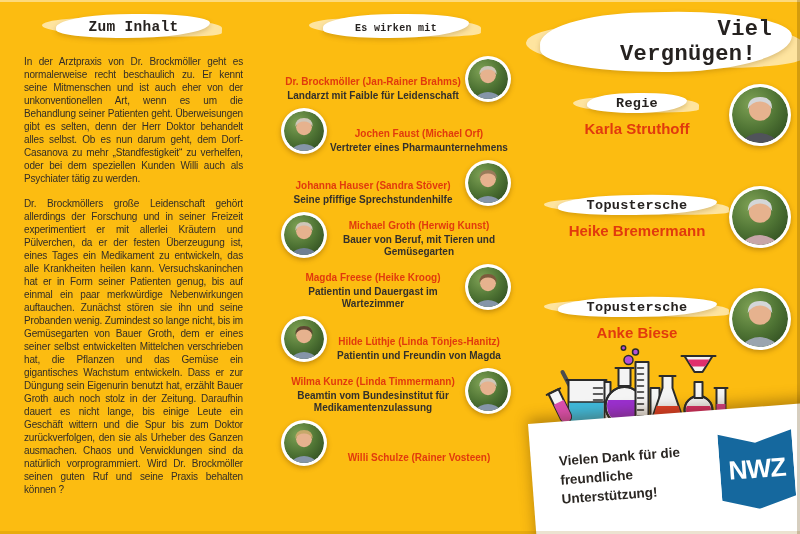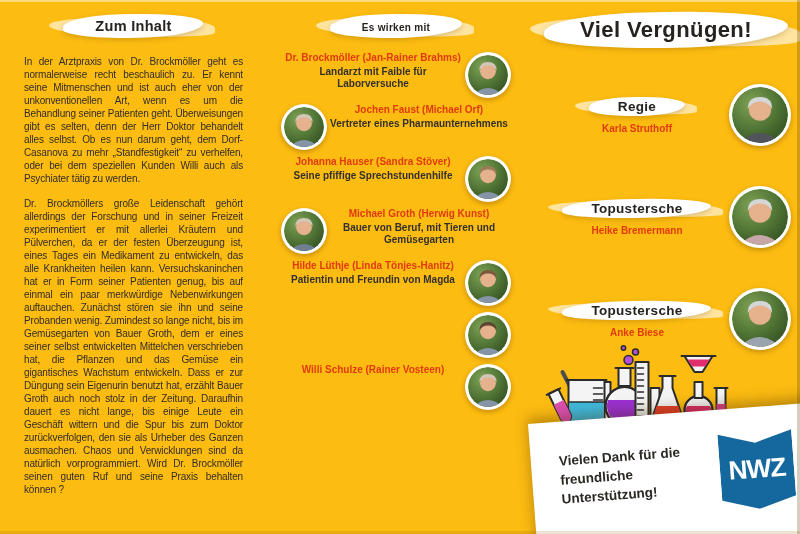--- a/index.html
+++ b/index.html
@@ -11,56 +11,56 @@
   .edge-bottom{position:absolute;left:0;right:0;bottom:0;height:3px;background:rgba(150,100,0,.18);z-index:60;}
 
   
   .brush{position:relative;display:inline-block;padding:3px 16px;z-index:0;}
   .brush::before{content:"";position:absolute;inset:0;background:#fff;
      border-radius:45% 55% 50% 60%/55% 48% 62% 45%;transform:rotate(-1.2deg);
      box-shadow:0 2px 5px rgba(110,70,0,.25);z-index:-1;}
   .brush::after{content:"";position:absolute;left:-14px;right:-12px;top:18%;bottom:8%;
      background:rgba(255,255,255,.6);border-radius:60% 40% 55% 45%/70% 55% 40% 60%;
      transform:rotate(1.6deg);z-index:-2;}
-  .brush h1,.brush h2,.brush h3{display:inline;margin:16px;color:#262220;letter-spacing:.3px;}
+  .brush h1,.brush h2,.brush h3{display:inline;margin:16px;color:#262220;letter-spacing:.3px;font-family:Liberation Mono, monospace;}
 
   
   .col-left{position:absolute;left:24px;top:14px;width:219px;}
   .col-left .title-wrap{text-align:center;margin-bottom:17px;}
   .col-left h2{font-size:14.5px;}
   .body-text{margin:0 0 12px 0;font-size:10px;font-weight:normal;line-height:13px;
      text-align:justify;letter-spacing:-0.15px;color:#332d27;}
 
   
   .col-cast{position:absolute;left:281px;top:14px;width:230px;}
   .col-cast .title-wrap{text-align:center;margin-bottom:0;}
   .col-cast h2{font-size:10px;}
   .cast-list{margin-top:14px;}
-  .cast-row{display:flex;align-items:flex-start;height:50px;margin-bottom:2px;}
+  .cast-row{display:flex;align-items:flex-end;height:50px;margin-bottom:2px;}
   .cast-row:nth-child(even){flex-direction:row-reverse;}
   .cast-text{flex:1;text-align:center;padding:0 3px;}
   .cast-name{color:#e13a0d;font-size:10px;font-weight:bold;line-height:12px;margin-bottom:2px;}
   .cast-desc{color:#33302c;font-size:10px;font-weight:bold;line-height:12px;}
 
   
   .photo{border-radius:50%;background:#fff;padding:3px;box-shadow:0 2px 5px rgba(90,50,0,.35);box-sizing:border-box;}
   .photo svg{display:block;width:100%;height:100%;border-radius:50%;}
   .photo-sm{width:46px;height:46px;flex:0 0 46px;}
   .photo-lg{width:62px;height:62px;flex:0 0 62px;}
 
   
   .right-title{position:absolute;left:540px;top:12px;width:252px;text-align:center;z-index:1;}
   .right-title h1{font-size:22px;letter-spacing:.4px;}
   .right-title .brush{padding:5px 20px;text-align:right;}
   .credit{position:absolute;left:545px;width:246px;display:flex;align-items:center;z-index:1;}
   .credit-text{flex:1;text-align:center;}
   .credit-label{font-size:13.5px;}
   .credit-label .brush{padding:2px 13px;}
   .credit-label h3{font-size:13.5px;}
-  .credit-name{color:#e13a0d;font-weight:bold;font-size:10px;margin-top:7px;}
+  .credit-name{color:#e13a0d;font-weight:bold;font-size:15px;margin-top:7px;}
   .credit-1{top:84px;}
   .credit-2{top:186px;}
   .credit-3{top:288px;}
 
   .glassware{position:absolute;left:538px;top:342px;width:206px;height:92px;z-index:2;}
 
   
   .sponsor-panel{position:absolute;left:528px;top:424px;width:350px;height:190px;background:#fff;
      transform:rotate(-4.3deg);transform-origin:0 0;box-shadow:0 -5px 14px rgba(70,40,0,.38);z-index:3;
      display:flex;align-items:flex-start;padding:20px 0 0 28px;box-sizing:border-box;gap:22px;}
@@ -117,21 +117,21 @@
     <div class="title-wrap">
       <span class="brush">
         <h2>Es wirken mit</h2>
       </span>
     </div>
     <div class="cast-list">
 
       <div class="cast-row">
         <div class="cast-text">
           <div class="cast-name">Dr. Brockmöller (Jan-Rainer Brahms)</div>
-          <div class="cast-desc">Landarzt mit Faible für Laborversuche</div>
+          <div class="cast-desc">Landarzt mit Faible für Leidenschaft</div>
         </div>
         <div class="photo photo-sm">
           <svg viewBox="0 0 48 48">
               <g clip-path="url(#avclip)">
                 <rect width="48" height="48" fill="url(#foliage)"></rect>
                 <path class="shoulders" d="M4 50 Q24 29 44 50 Z" fill="#8595a8"></path>
                 <circle class="head" cx="24" cy="19.5" r="9.5" fill="#e6b28e"></circle>
                 <path class="hair" d="M13.5 19 Q13.5 8.5 24 8.5 Q34.5 8.5 34.5 19 Q31 12.5 24 12.5 Q17 12.5 13.5 19 Z" fill="#cfc6b8"></path>
               </g>
             </svg>
@@ -182,40 +182,60 @@
               <g clip-path="url(#avclip)">
                 <rect width="48" height="48" fill="url(#foliage)"></rect>
                 <path class="shoulders" d="M4 50 Q24 29 44 50 Z" fill="#8595a8"></path>
                 <circle class="head" cx="24" cy="19.5" r="9.5" fill="#e6b28e"></circle>
                 <path class="hair" d="M13.5 19 Q13.5 8.5 24 8.5 Q34.5 8.5 34.5 19 Q31 12.5 24 12.5 Q17 12.5 13.5 19 Z" fill="#cfc6b8"></path>
               </g>
             </svg>
         </div>
       </div>
 
+      <div class="cast-row">
+        <div class="cast-text">
+          <div class="cast-name">Magda Freese (Heike Kroog)</div>
+          <div class="cast-desc">Patientin und Dauergast im Wartezimmer</div>
+        </div>
+        <div class="photo photo-sm">
+          <svg viewBox="0 0 48 48">
+              <g clip-path="url(#avclip)">
+                <rect width="48" height="48" fill="url(#foliage)"></rect>
+                <path class="shoulders" d="M4 50 Q24 29 44 50 Z" fill="#8595a8"></path>
+                <circle class="head" cx="24" cy="19.5" r="9.5" fill="#e6b28e"></circle>
+                <path class="hair" d="M13.5 19 Q13.5 8.5 24 8.5 Q34.5 8.5 34.5 19 Q31 12.5 24 12.5 Q17 12.5 13.5 19 Z" fill="#cfc6b8"></path>
+              </g>
+            </svg>
+        </div>
+      </div>
 
       <div class="cast-row">
         <div class="cast-text">
           <div class="cast-name">Hilde Lüthje (Linda Tönjes-Hanitz)</div>
           <div class="cast-desc">Patientin und Freundin von Magda</div>
         </div>
         <div class="photo photo-sm">
           <svg viewBox="0 0 48 48">
               <g clip-path="url(#avclip)">
                 <rect width="48" height="48" fill="url(#foliage)"></rect>
                 <path class="shoulders" d="M4 50 Q24 29 44 50 Z" fill="#8595a8"></path>
                 <circle class="head" cx="24" cy="19.5" r="9.5" fill="#e6b28e"></circle>
                 <path class="hair" d="M13.5 19 Q13.5 8.5 24 8.5 Q34.5 8.5 34.5 19 Q31 12.5 24 12.5 Q17 12.5 13.5 19 Z" fill="#cfc6b8"></path>
               </g>
             </svg>
         </div>
       </div>
 
 
       <div class="cast-row">
+        <div class="cast-text">
+          <div class="cast-name">Wilma Kunze (Linda Timmermann)</div>
+          <div class="cast-desc">Beamtin vom Bundesinstitut für Medikamentenzulassung</div>
+        </div>
         <div class="photo photo-sm">
           <svg viewBox="0 0 48 48">
               <g clip-path="url(#avclip)">
                 <rect width="48" height="48" fill="url(#foliage)"></rect>
                 <path class="shoulders" d="M4 50 Q24 29 44 50 Z" fill="#8595a8"></path>
                 <circle class="head" cx="24" cy="19.5" r="9.5" fill="#e6b28e"></circle>
                 <path class="hair" d="M13.5 19 Q13.5 8.5 24 8.5 Q34.5 8.5 34.5 19 Q31 12.5 24 12.5 Q17 12.5 13.5 19 Z" fill="#cfc6b8"></path>
               </g>
             </svg>
         </div>

